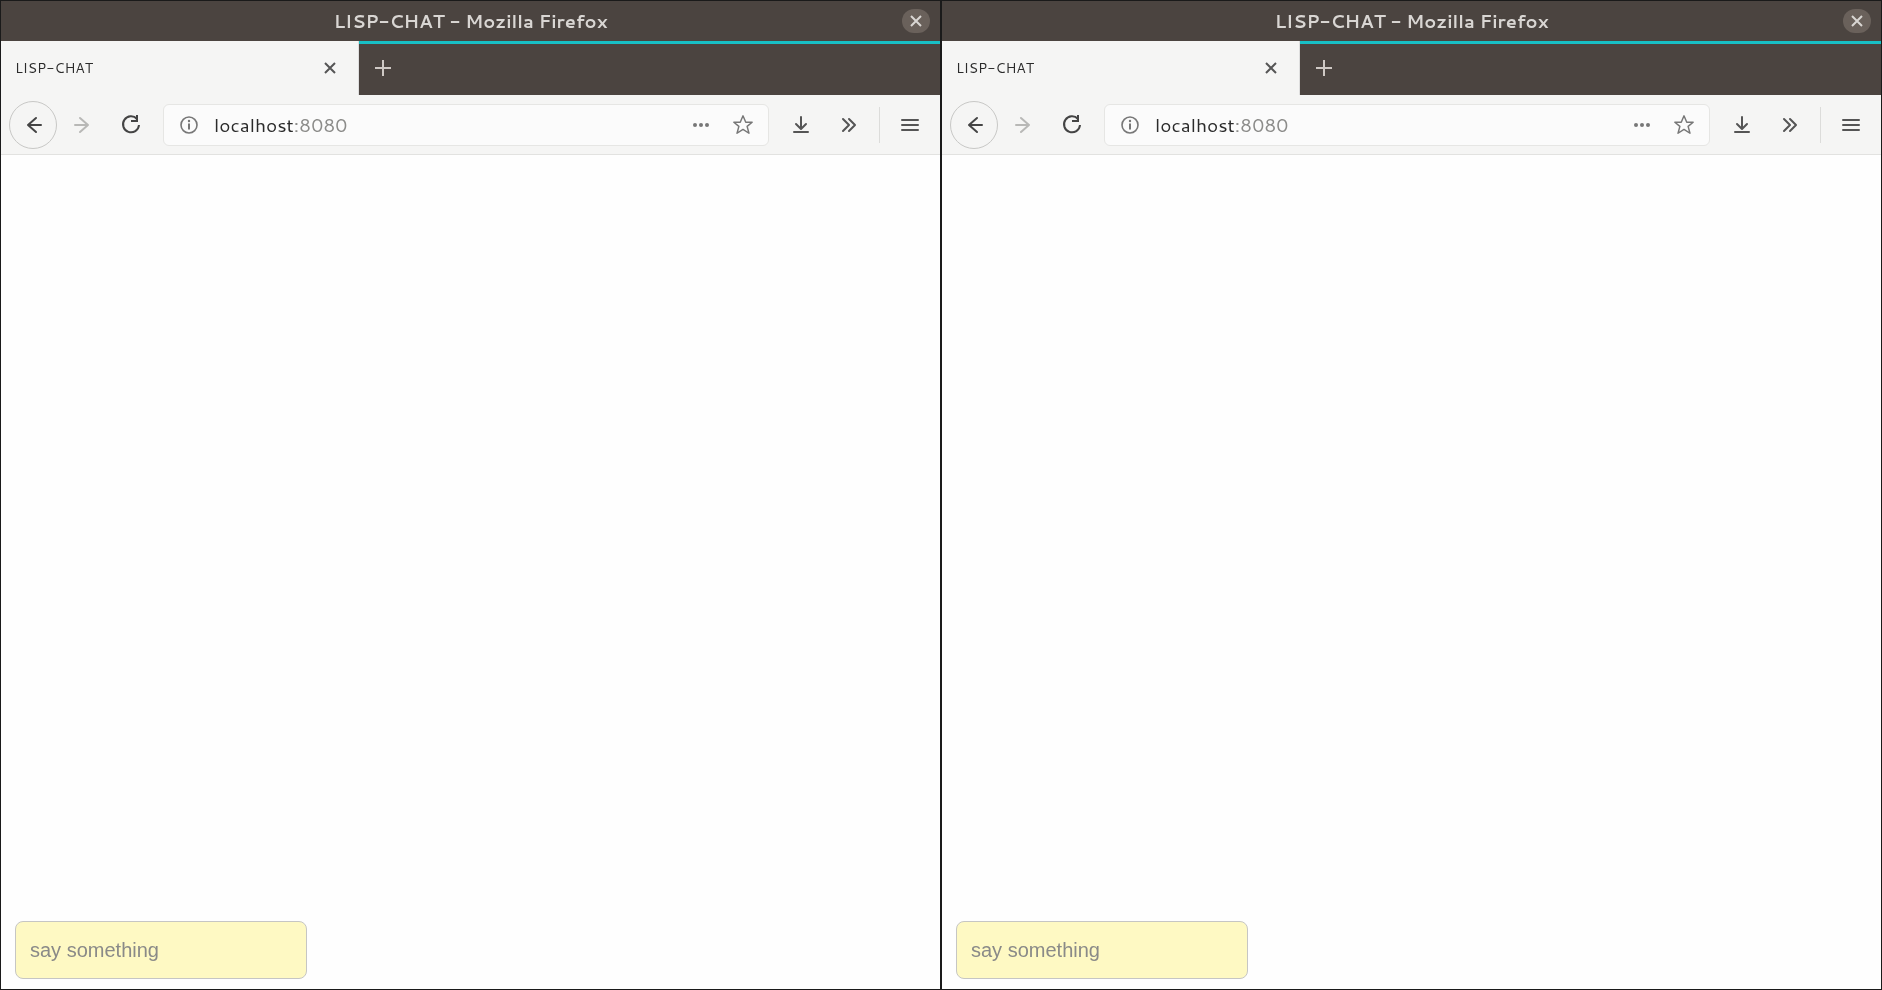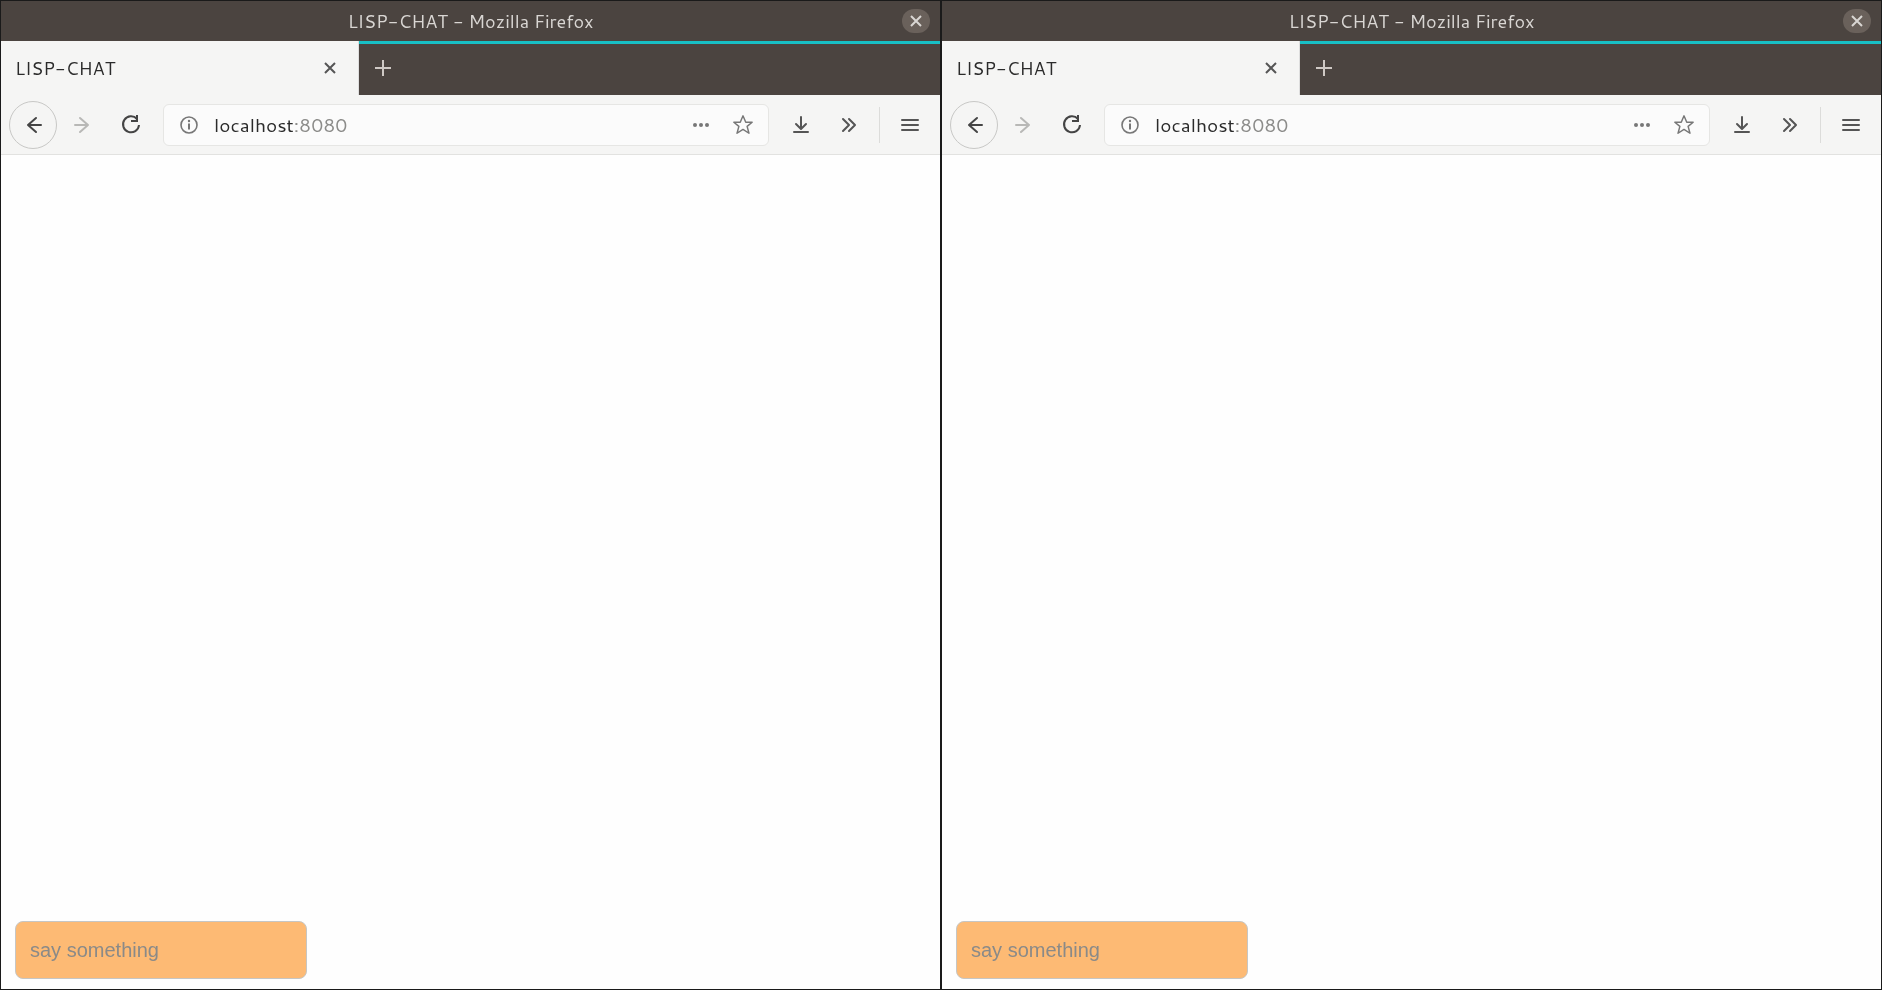--- a/index.html
+++ b/index.html
@@ -20,21 +20,21 @@
   }
   
   .titlebar {
     height: 40px;
     background: #4b4440;
     display: flex;
     align-items: center;
     justify-content: center;
     position: relative;
     color: #d9d6d3;
-    font-weight: 400;
+    font-weight: 700;
     font-size: 18px;
   }
   .titlebar .close-btn {
     position: absolute;
     right: 10px;
     top: 8px;
     width: 28px;
     height: 24px;
     border-radius: 12px;
     background: #6a615b;
@@ -64,21 +64,21 @@
     width: 358px;
     display: flex;
     align-items: center;
     padding: 0 14px;
     border-right: 1px solid #dedede;
     position: relative;
     cursor: pointer;
   }
   .tab .tab-title {
     flex: 1;
-    font-size: 18px;
+    font-size: 14px;
     color: #2b2b2b;
   }
   .tab .tab-close {
     width: 28px;
     height: 28px;
     display: flex;
     align-items: center;
     justify-content: center;
     color: #555;
     font-size: 20px;
@@ -162,21 +162,21 @@
     position: relative;
   }
   .chat-input {
     position: absolute;
     left: 14px;
     bottom: 10px;
     width: 292px;
     height: 58px;
     border: 1px solid #c6c6c4;
     border-radius: 8px;
-    background: #fdba74;
+    background: #fef9c3;
     font-size: 20px;
     padding: 0 14px;
     color: #333;
     outline: none;
   }
   .chat-input::placeholder { color: #8a8a88; }
 
   svg { display:block; }
 </style>
 </head>

